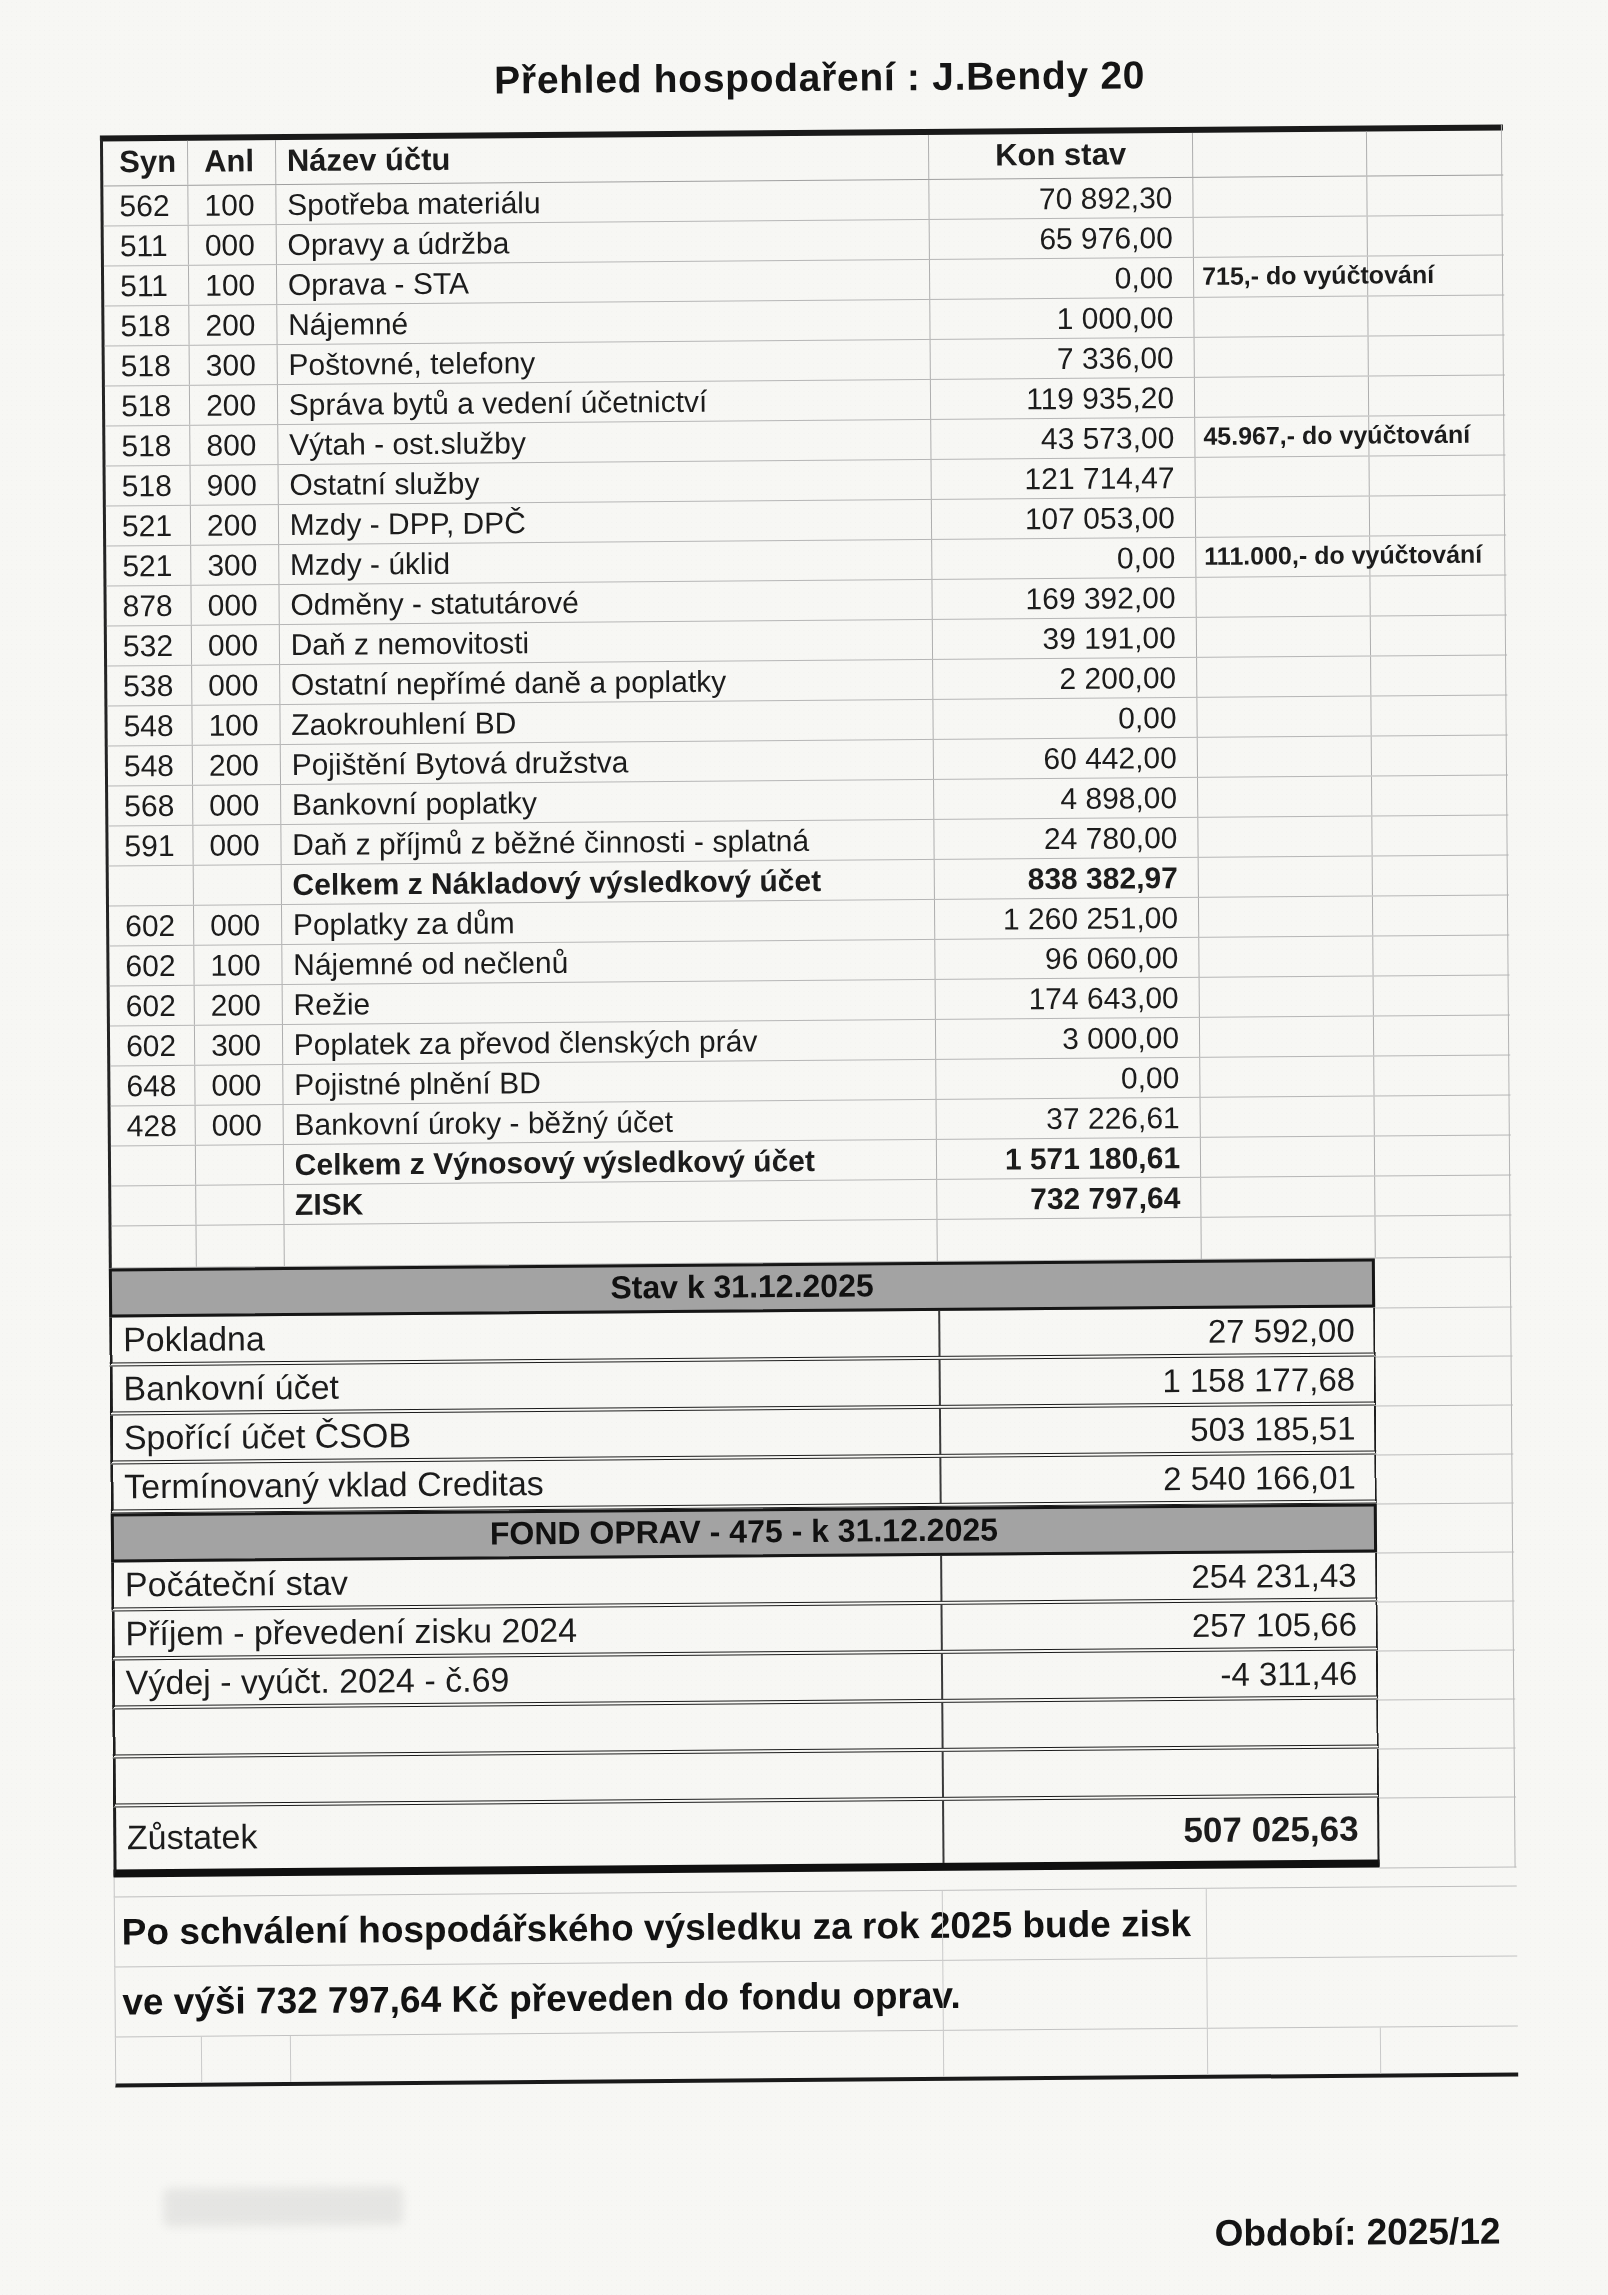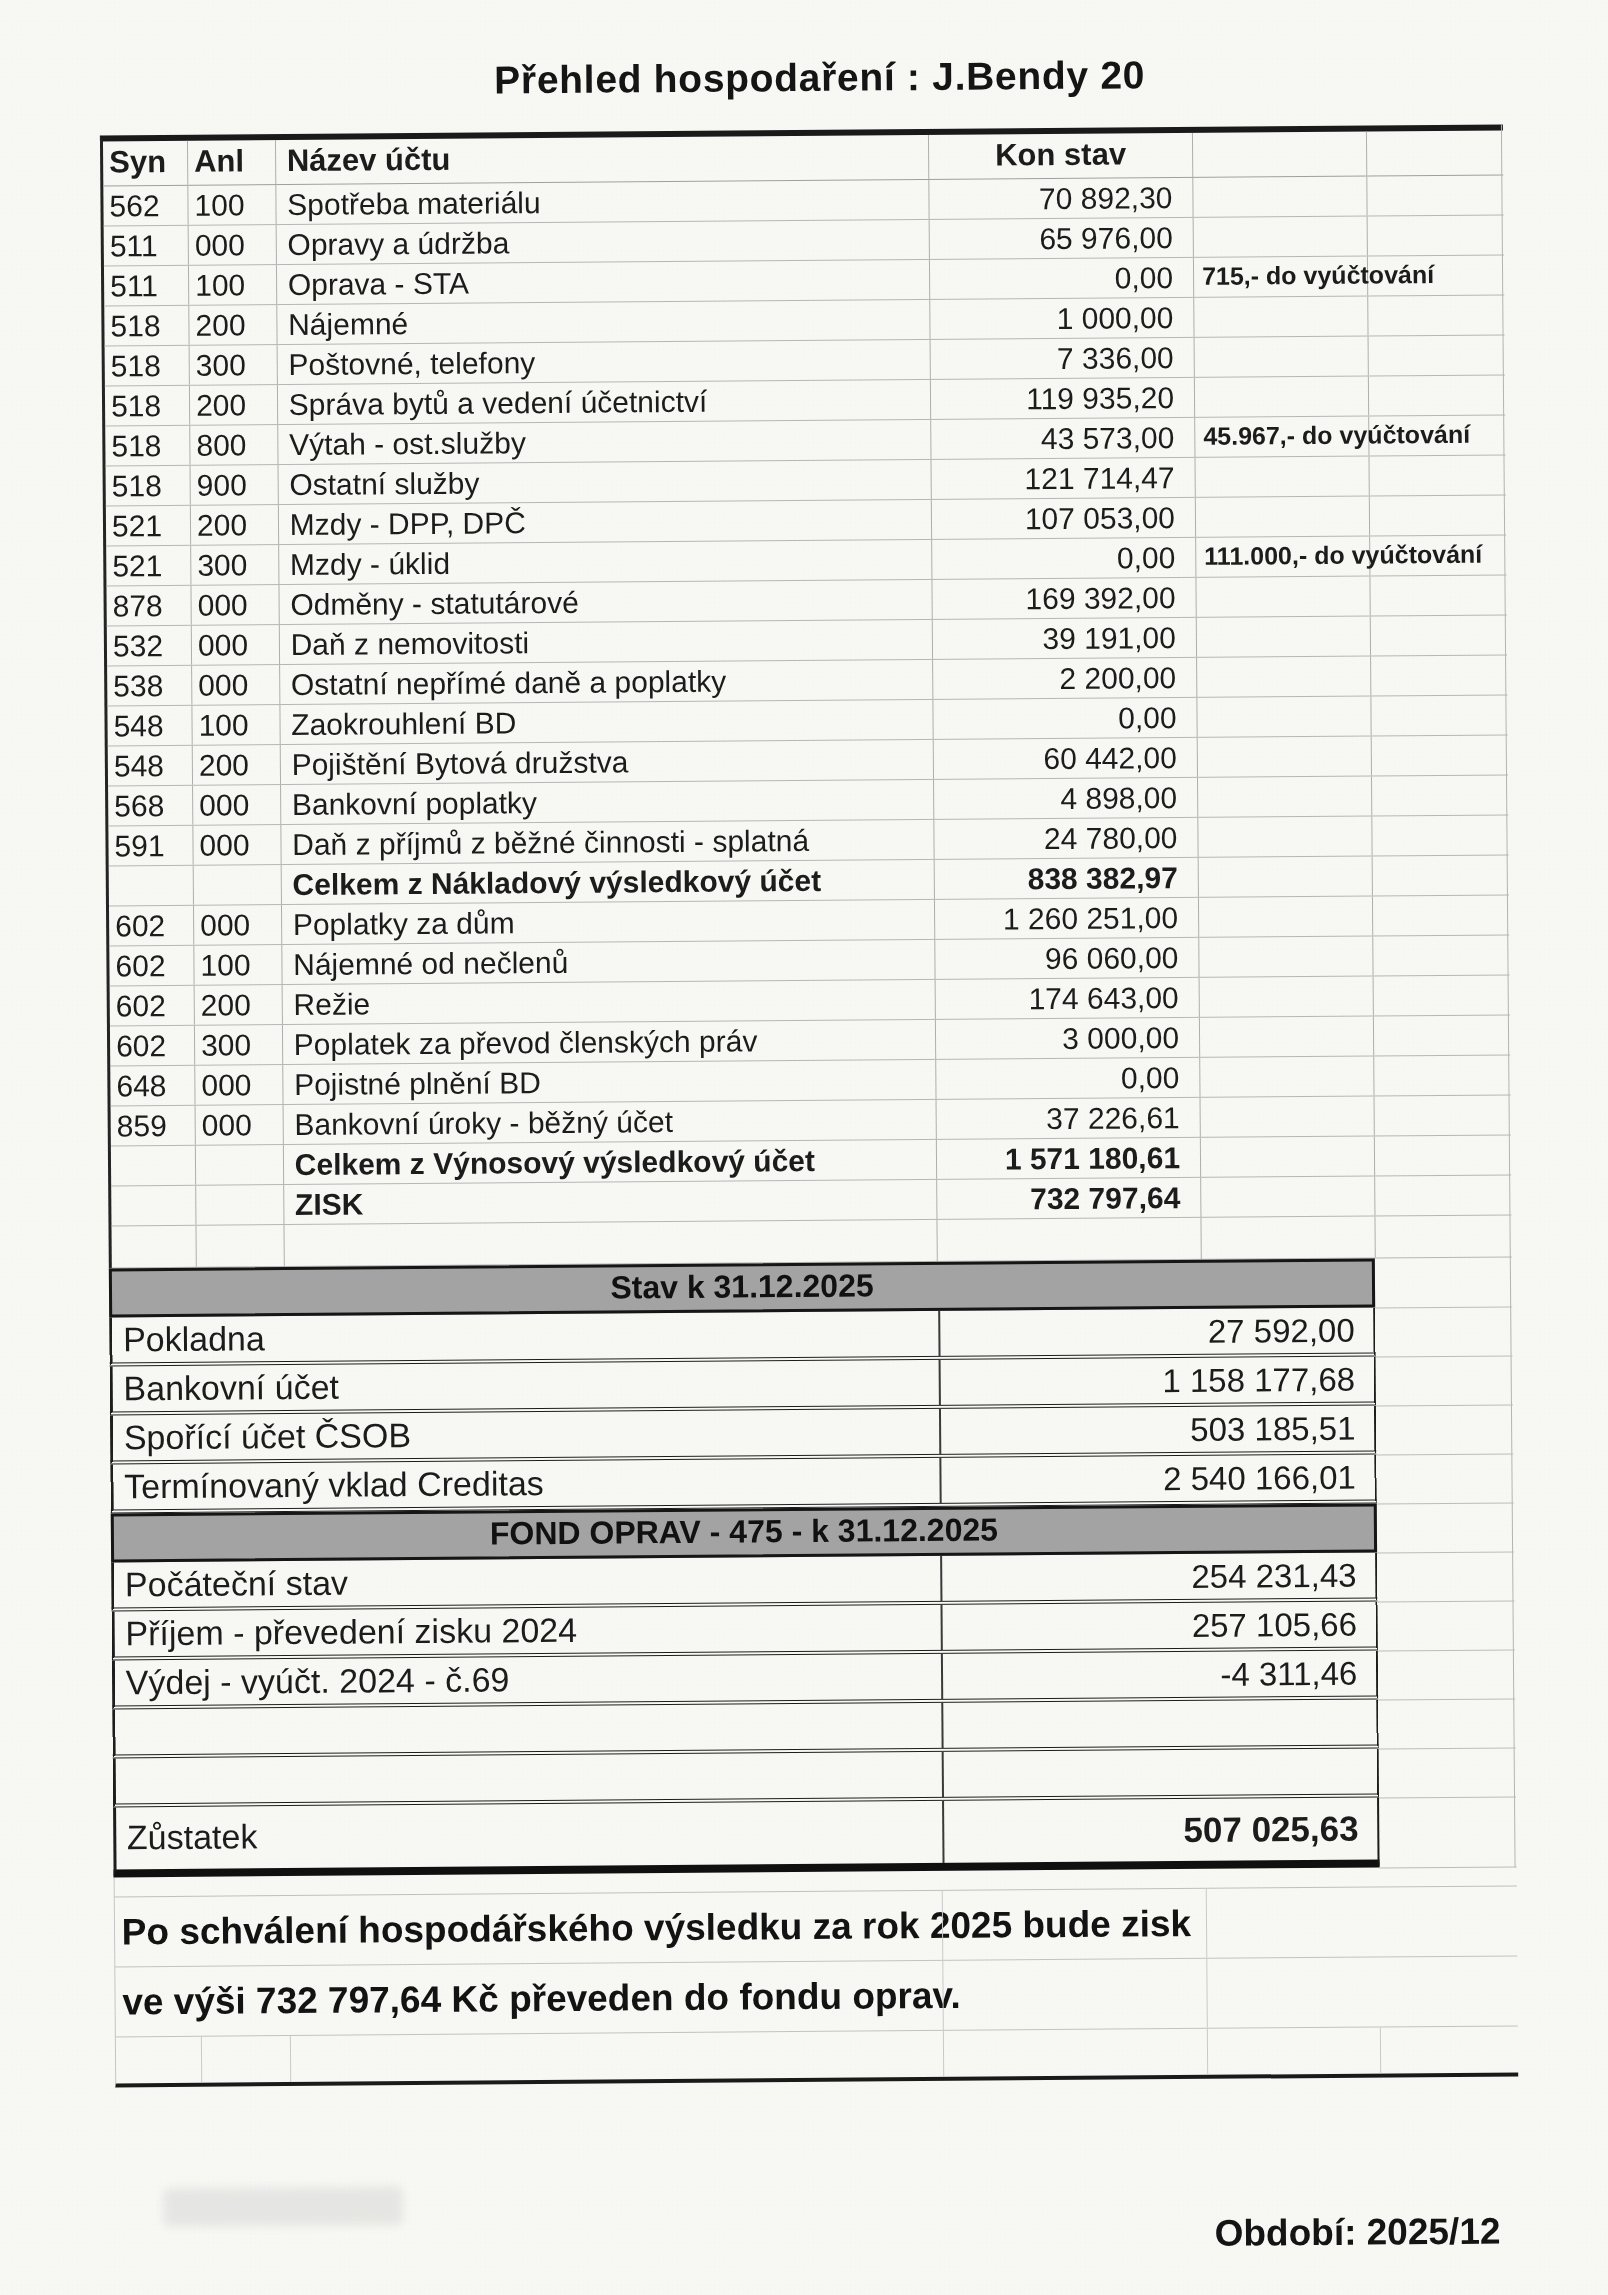--- a/index.html
+++ b/index.html
@@ -32,21 +32,21 @@
   }
   .m-row{
     display:grid;
     grid-template-columns:85px 88px 653px 264px 174px 1fr;
     height:40px;box-sizing:border-box;
     border-bottom:1.3px solid #b6b6b6;
     font-size:30px;line-height:39px;white-space:nowrap;
   }
   .m-row>div{border-right:1.3px solid #aeaeae;box-sizing:border-box;}
   .m-row>div:last-child{border-right:none;}
-  .c-syn,.c-anl{padding-left:6px;}
+  .c-syn,.c-anl{padding-left:16px;}
   .c-name{padding-left:10.7px;overflow:visible;}
   .c-val{text-align:right;padding-right:20px;}
   .c-note{
     font-size:25px;font-weight:bold;padding-left:8px;
     position:relative;z-index:2;line-height:37px;overflow:visible;
   }
   .m-row.header{height:45px;font-weight:bold;font-size:31px;line-height:41px;border-bottom:1.3px solid #9f9f9f;}
   .m-row.header .c-val{text-align:center;padding-right:0;}
   .m-row.total .c-name,.m-row.total .c-val{font-weight:bold;}
   .m-row.m-empty{height:42px;}
@@ -295,21 +295,21 @@
   </div>
             <div class="m-row">
     <div class="c-syn">648</div>
     <div class="c-anl">000</div>
     <div class="c-name">Pojistné plnění BD</div>
     <div class="c-val">0,00</div>
     <div class="c-note"></div>
     <div class="c-extra"></div>
   </div>
             <div class="m-row">
-    <div class="c-syn">859</div>
+    <div class="c-syn">428</div>
     <div class="c-anl">000</div>
     <div class="c-name">Bankovní úroky - běžný účet</div>
     <div class="c-val">37 226,61</div>
     <div class="c-note"></div>
     <div class="c-extra"></div>
   </div>
             <div class="m-row total">
     <div class="c-syn"></div>
     <div class="c-anl"></div>
     <div class="c-name">Celkem z Výnosový výsledkový účet</div>

